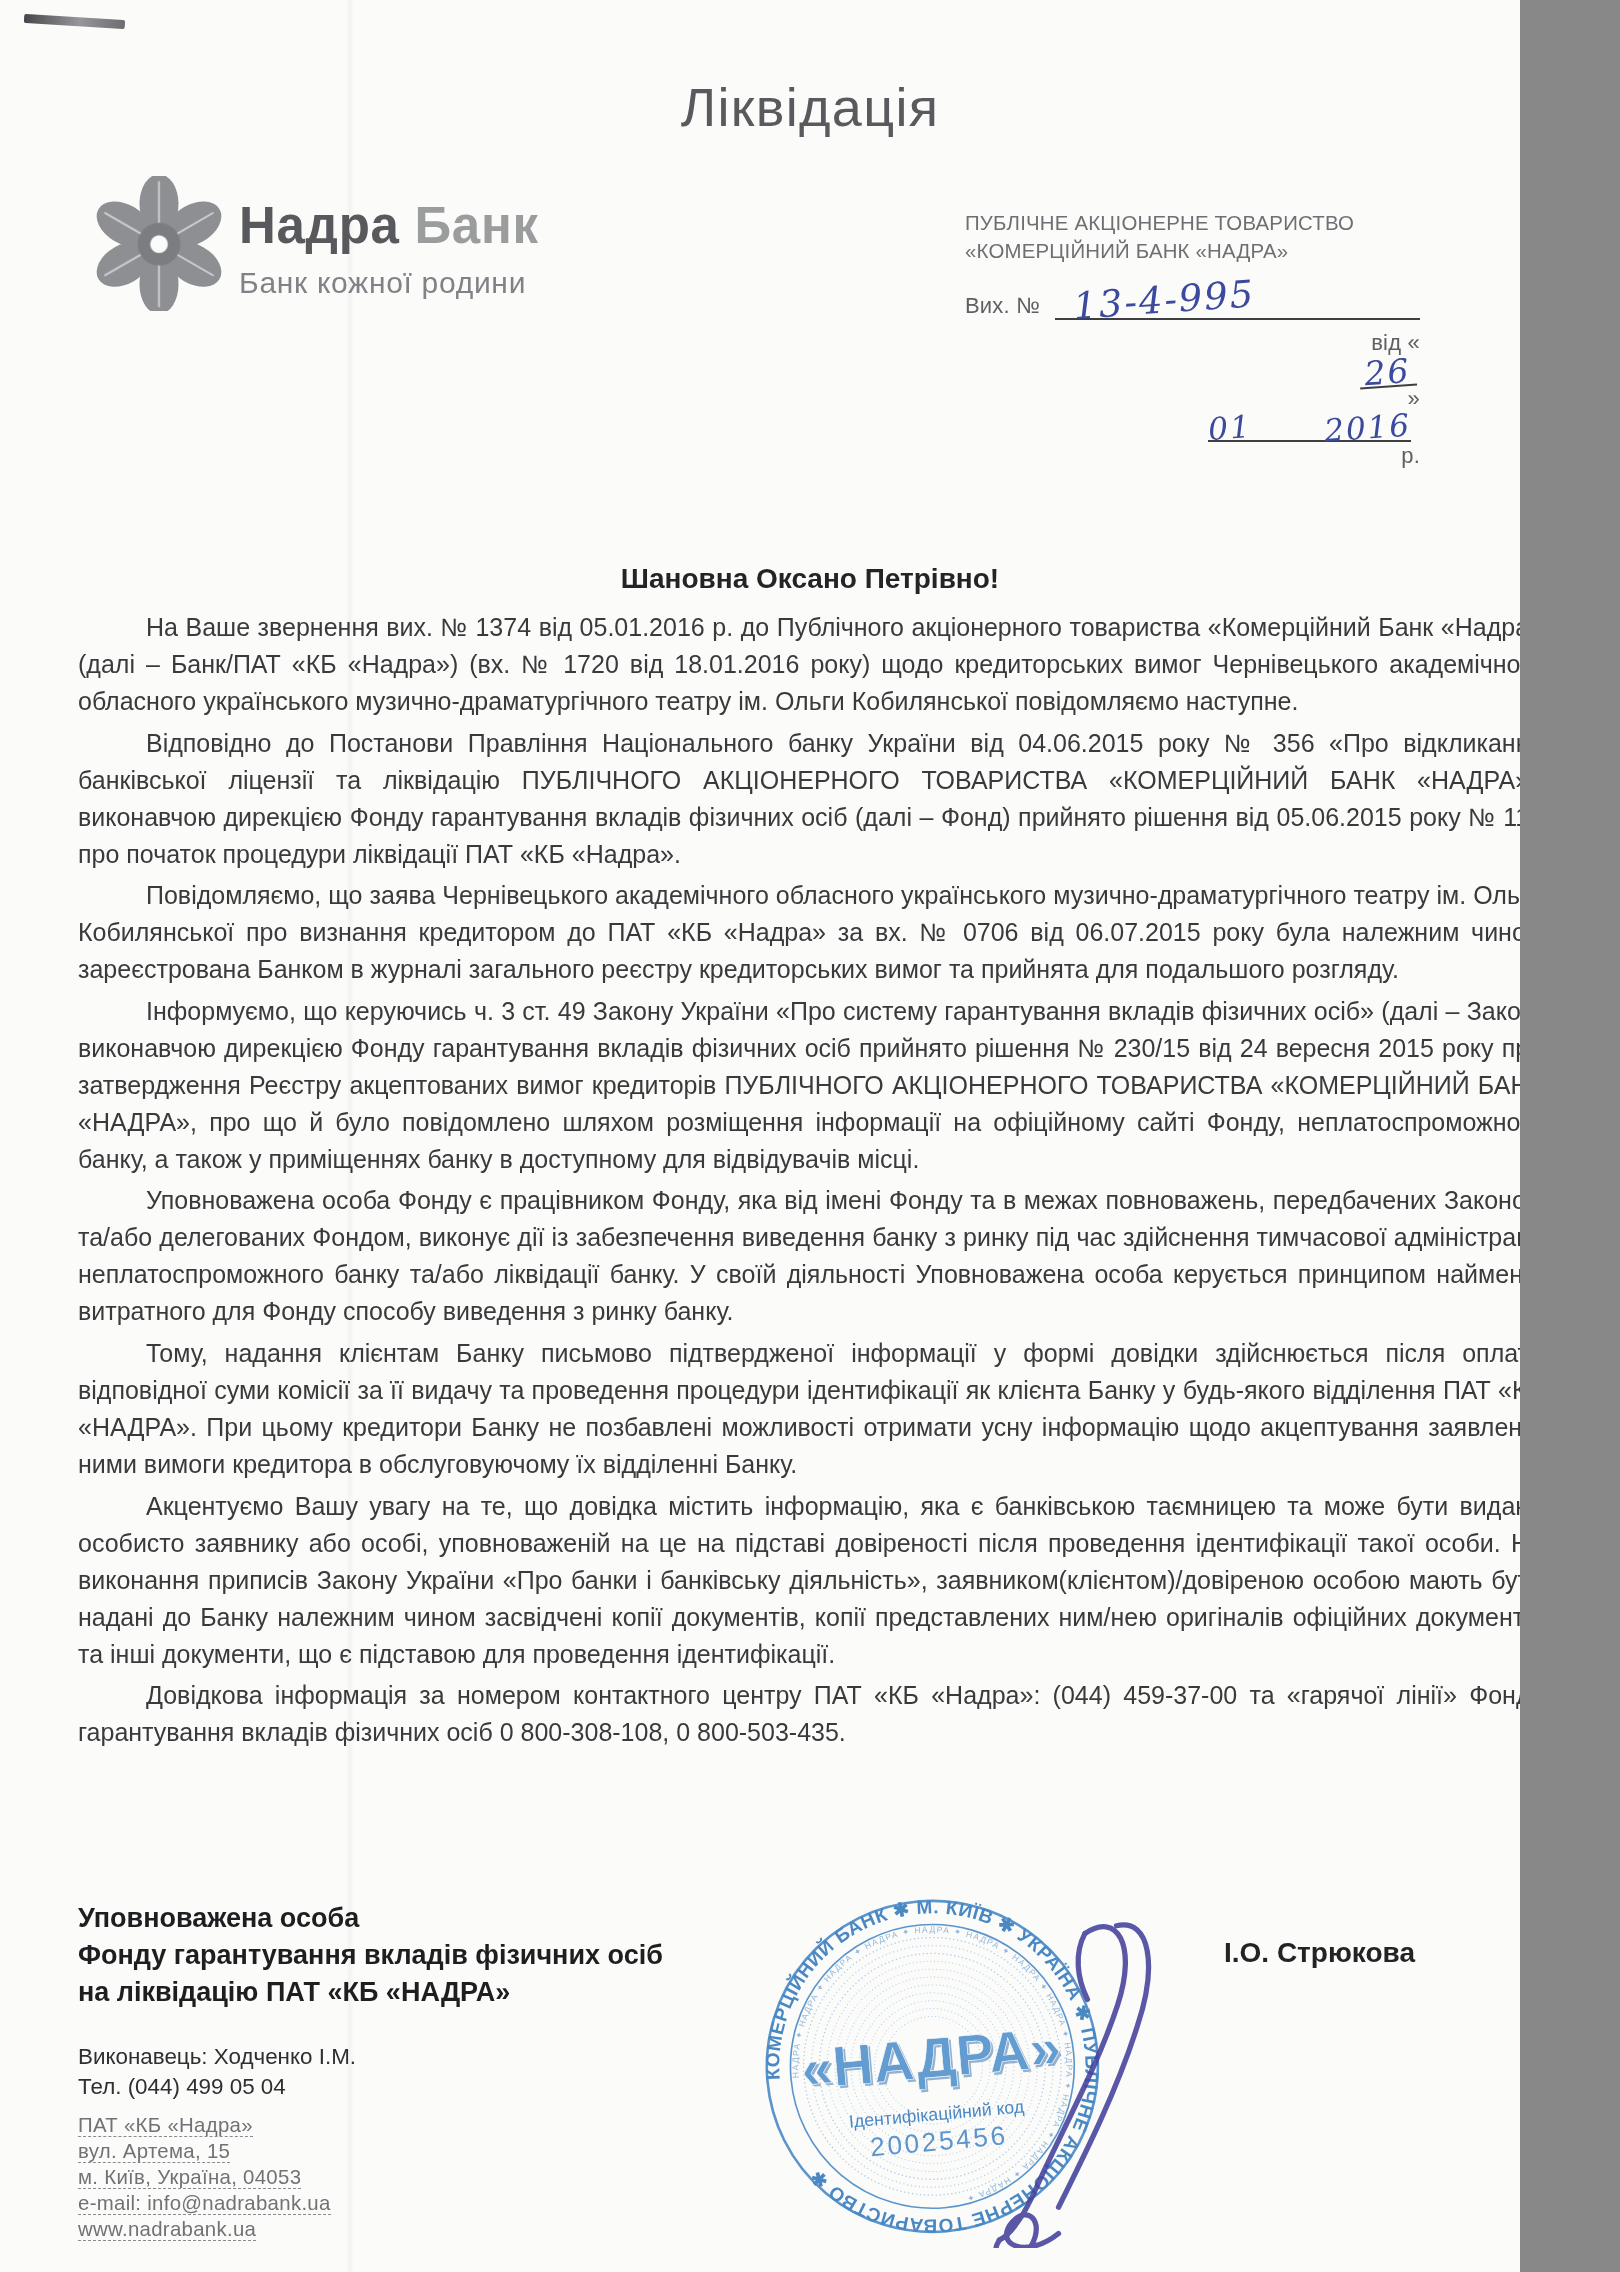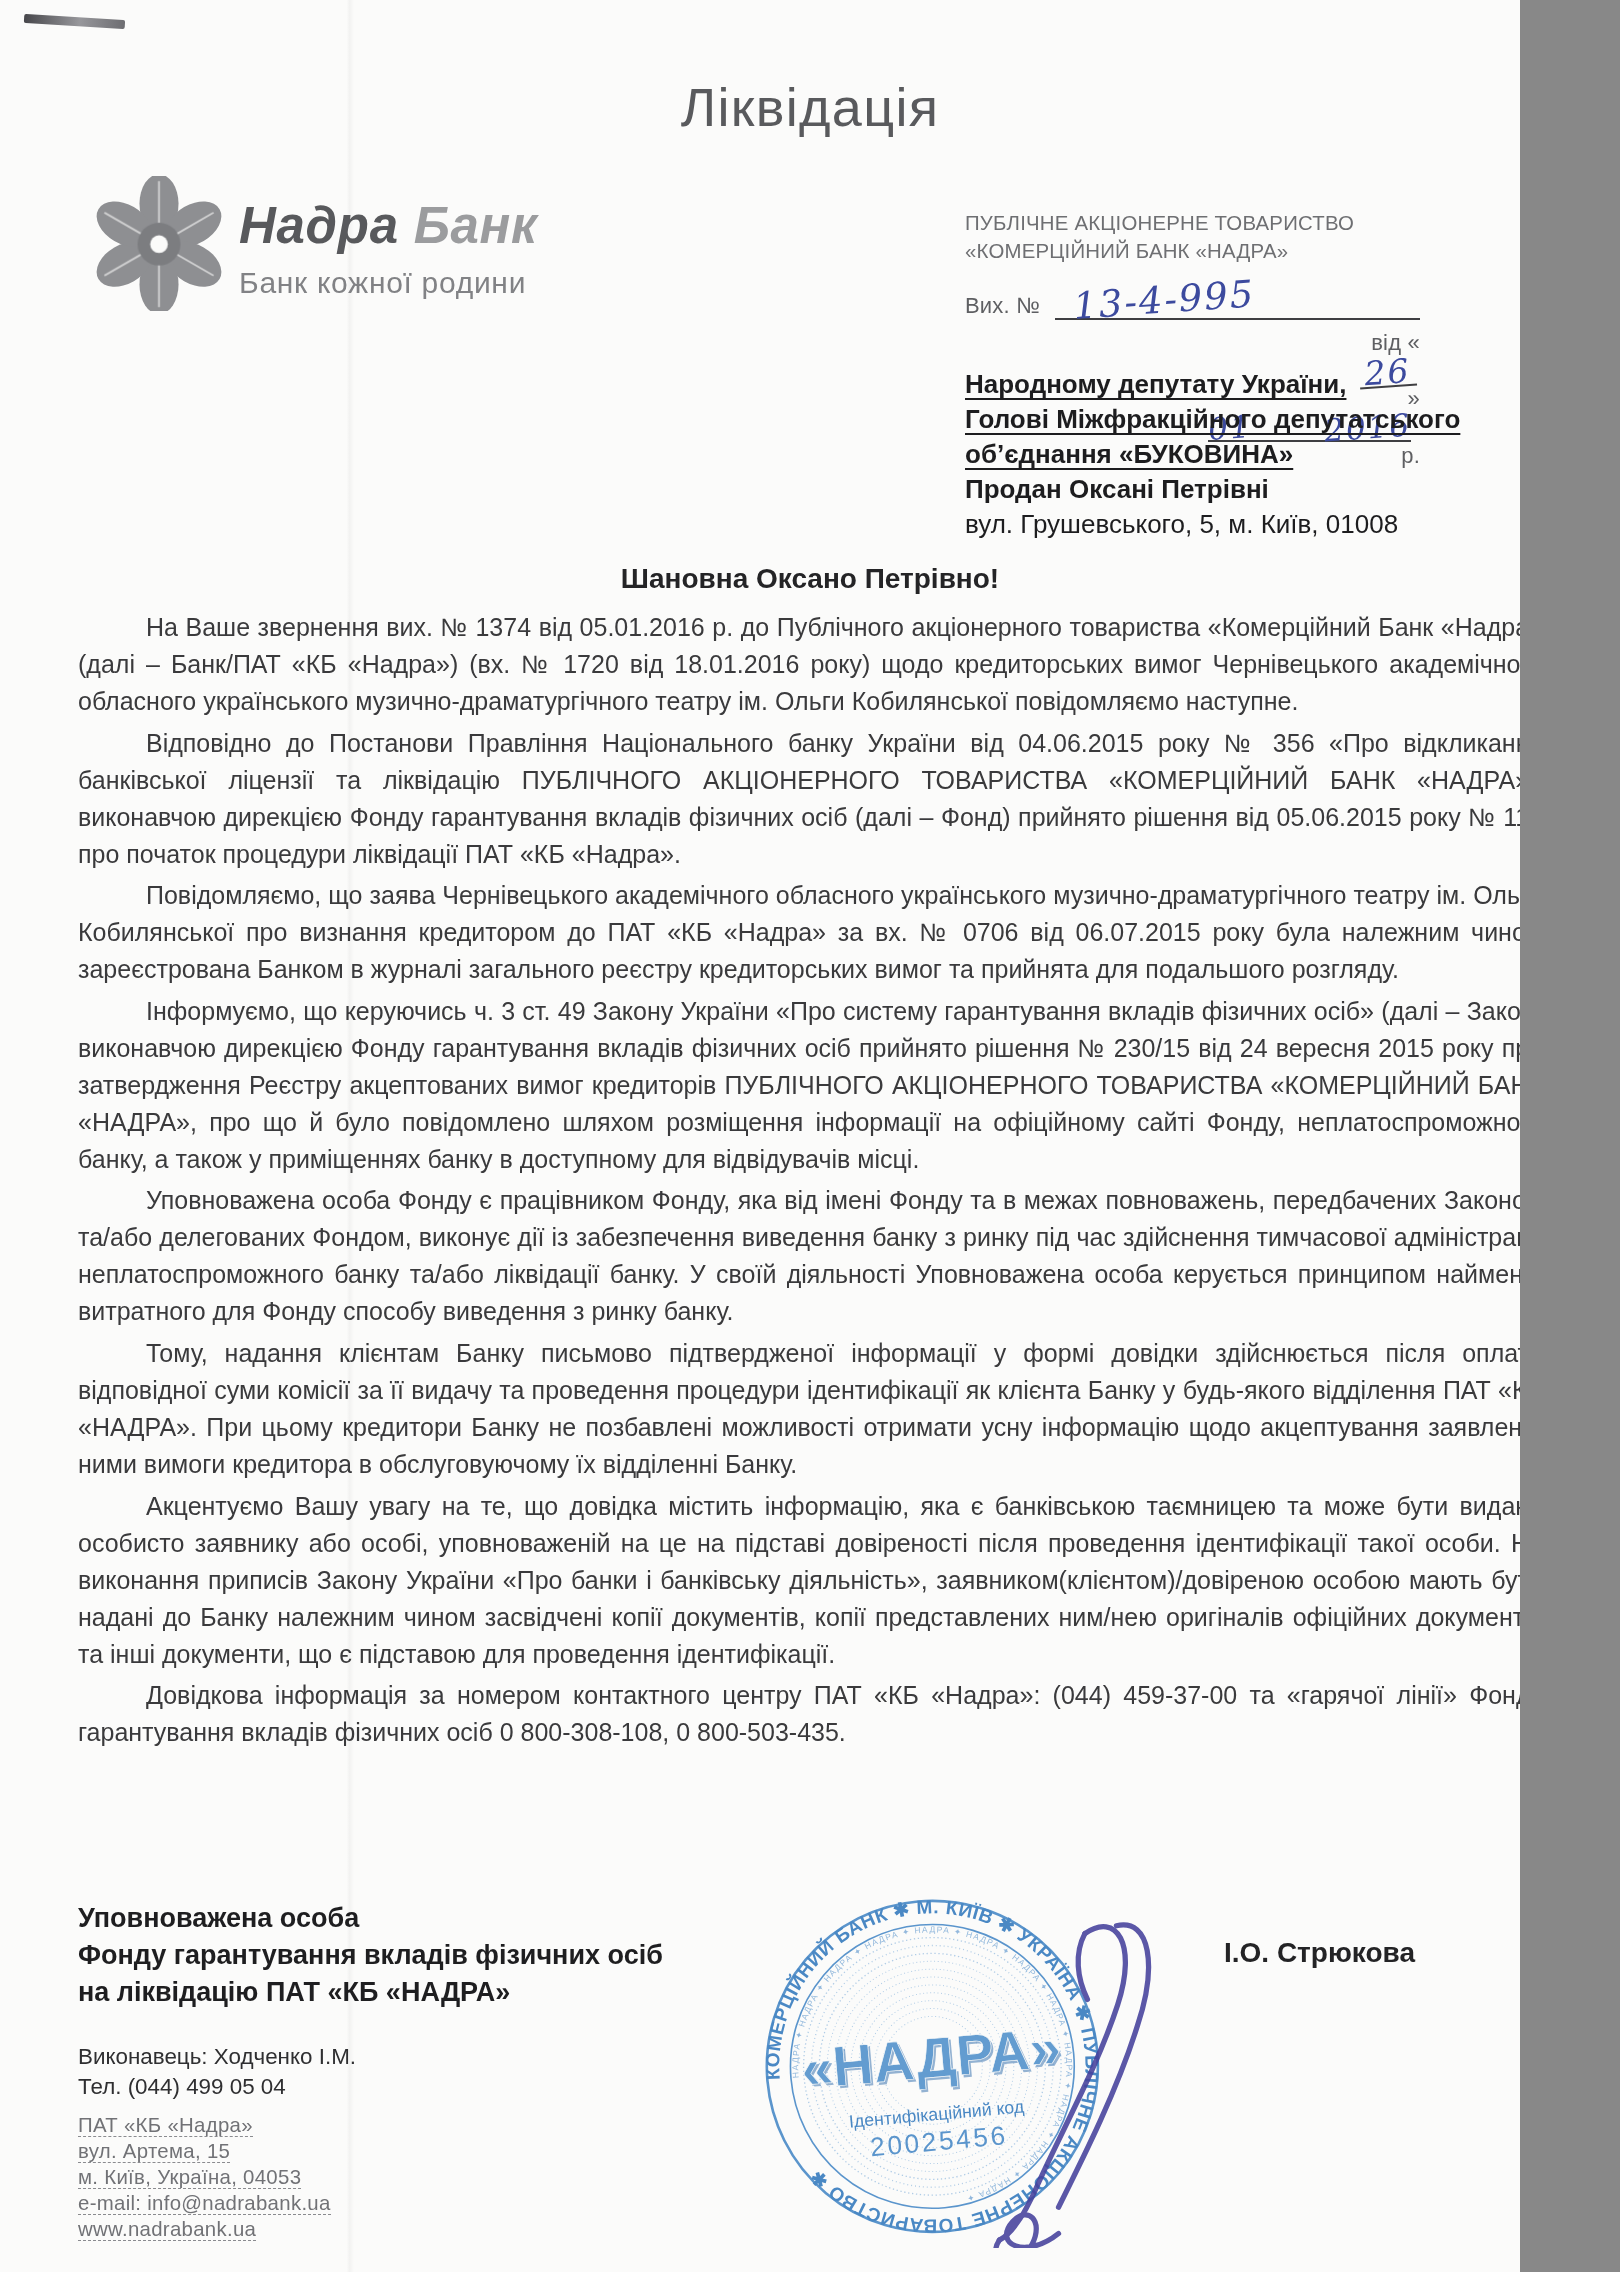--- a/index.html
+++ b/index.html
@@ -20,21 +20,21 @@
     background:linear-gradient(90deg,#47474b,#97979b 55%,#6d6d71);
     border-radius:2px; transform:rotate(3.5deg);
   }
   .doc-title{
     position:absolute; left:0; top:76px; width:1620px; text-align:center;
     font-size:54px; letter-spacing:1.3px; color:#595a5d;
   }
   
   .logo{position:absolute; left:96px; top:176px; display:flex; gap:17px;}
   .logo-flower{width:126px; height:135px;}
-  .brand{margin-top:20px; font-size:51px; font-weight:bold; letter-spacing:0.7px; white-space:nowrap;font-style:italic;}
+  .brand{margin-top:20px; font-size:51px; font-weight:bold; letter-spacing:0.7px; white-space:nowrap;}
   .brand-dark{color:#58595c;}
   .brand-light{color:#9b9c9e;}
   .tagline{margin-top:10.5px; font-size:30px; color:#818285; letter-spacing:0.7px;}
   
   .org-block{position:absolute; left:965px; top:209px; width:455px;
     font-size:20.4px; color:#6e6f72; line-height:28px; letter-spacing:0.2px;}
   .ref-line{display:flex; align-items:flex-end; margin-top:17px; font-size:22px; color:#5e5f62;}
   .ref-fill{flex:1; border-bottom:2px solid #3f3f42; margin-left:14.5px; padding:0 6.6px 1.3px 18.4px; text-align:left;}
   .ref-fill2{flex:1; border-bottom:2px solid #3f3f42; margin:0 9.2px; padding-bottom:1.3px;
     display:flex; justify-content:center; gap:72px;}
@@ -117,27 +117,20 @@
       <span class="hw hw-day">26</span>
       <span>»</span>
       <span class="ref-fill2">
         <span class="hw hw-sm">01</span>
         <span class="hw hw-sm">2016</span>
       </span>
       <span>р.</span>
     </div>
   </div>
 
-  <div class="addressee">
-    <div class="u">Народному депутату України,</div>
-    <div class="u">Голові Міжфракційного депутатського</div>
-    <div class="u">об’єднання «БУКОВИНА»</div>
-    <div>Продан Оксані Петрівні</div>
-    <div class="plain">вул. Грушевського, 5, м. Київ, 01008</div>
-  </div>
 
   <div class="salutation">Шановна Оксано Петрівно!</div>
 
   <div class="body-text">
     <p>На Ваше звернення вих. № 1374 від 05.01.2016 р. до Публічного акціонерного товариства «Комерційний Банк «Надра» (далі – Банк/ПАТ «КБ «Надра») (вх. № 1720 від 18.01.2016 року) щодо кредиторських вимог Чернівецького академічного обласного українського музично-драматургічного театру ім. Ольги Кобилянської повідомляємо наступне.</p>
     <p>Відповідно до Постанови Правління Національного банку України від 04.06.2015 року № 356 «Про відкликання банківської ліцензії та ліквідацію ПУБЛІЧНОГО АКЦІОНЕРНОГО ТОВАРИСТВА «КОМЕРЦІЙНИЙ БАНК «НАДРА»» виконавчою дирекцією Фонду гарантування вкладів фізичних осіб (далі – Фонд) прийнято рішення від 05.06.2015 року № 113 про початок процедури ліквідації ПАТ «КБ «Надра».</p>
     <p>Повідомляємо, що заява Чернівецького академічного обласного українського музично-драматургічного театру ім. Ольги Кобилянської про визнання кредитором до ПАТ «КБ «Надра» за вх. № 0706 від 06.07.2015 року була належним чином зареєстрована Банком в журналі загального реєстру кредиторських вимог та прийнята для подальшого розгляду.</p>
     <p>Інформуємо, що керуючись ч. 3 ст. 49 Закону України «Про систему гарантування вкладів фізичних осіб» (далі – Закон) виконавчою дирекцією Фонду гарантування вкладів фізичних осіб прийнято рішення № 230/15 від 24 вересня 2015 року про затвердження Реєстру акцептованих вимог кредиторів ПУБЛІЧНОГО АКЦІОНЕРНОГО ТОВАРИСТВА «КОМЕРЦІЙНИЙ БАНК «НАДРА», про що й було повідомлено шляхом розміщення інформації на офіційному сайті Фонду, неплатоспроможного банку, а також у приміщеннях банку в доступному для відвідувачів місці.</p>
     <p>Уповноважена особа Фонду є працівником Фонду, яка від імені Фонду та в межах повноважень, передбачених Законом та/або делегованих Фондом, виконує дії із забезпечення виведення банку з ринку під час здійснення тимчасової адміністрації неплатоспроможного банку та/або ліквідації банку. У своїй діяльності Уповноважена особа керується принципом найменш витратного для Фонду способу виведення з ринку банку.</p>
     <p>Тому, надання клієнтам Банку письмово підтвердженої інформації у формі довідки здійснюється після оплати відповідної суми комісії за її видачу та проведення процедури ідентифікації як клієнта Банку у будь-якого відділення ПАТ «КБ «НАДРА». При цьому кредитори Банку не позбавлені можливості отримати усну інформацію щодо акцептування заявленої ними вимоги кредитора в обслуговуючому їх відділенні Банку.</p>

